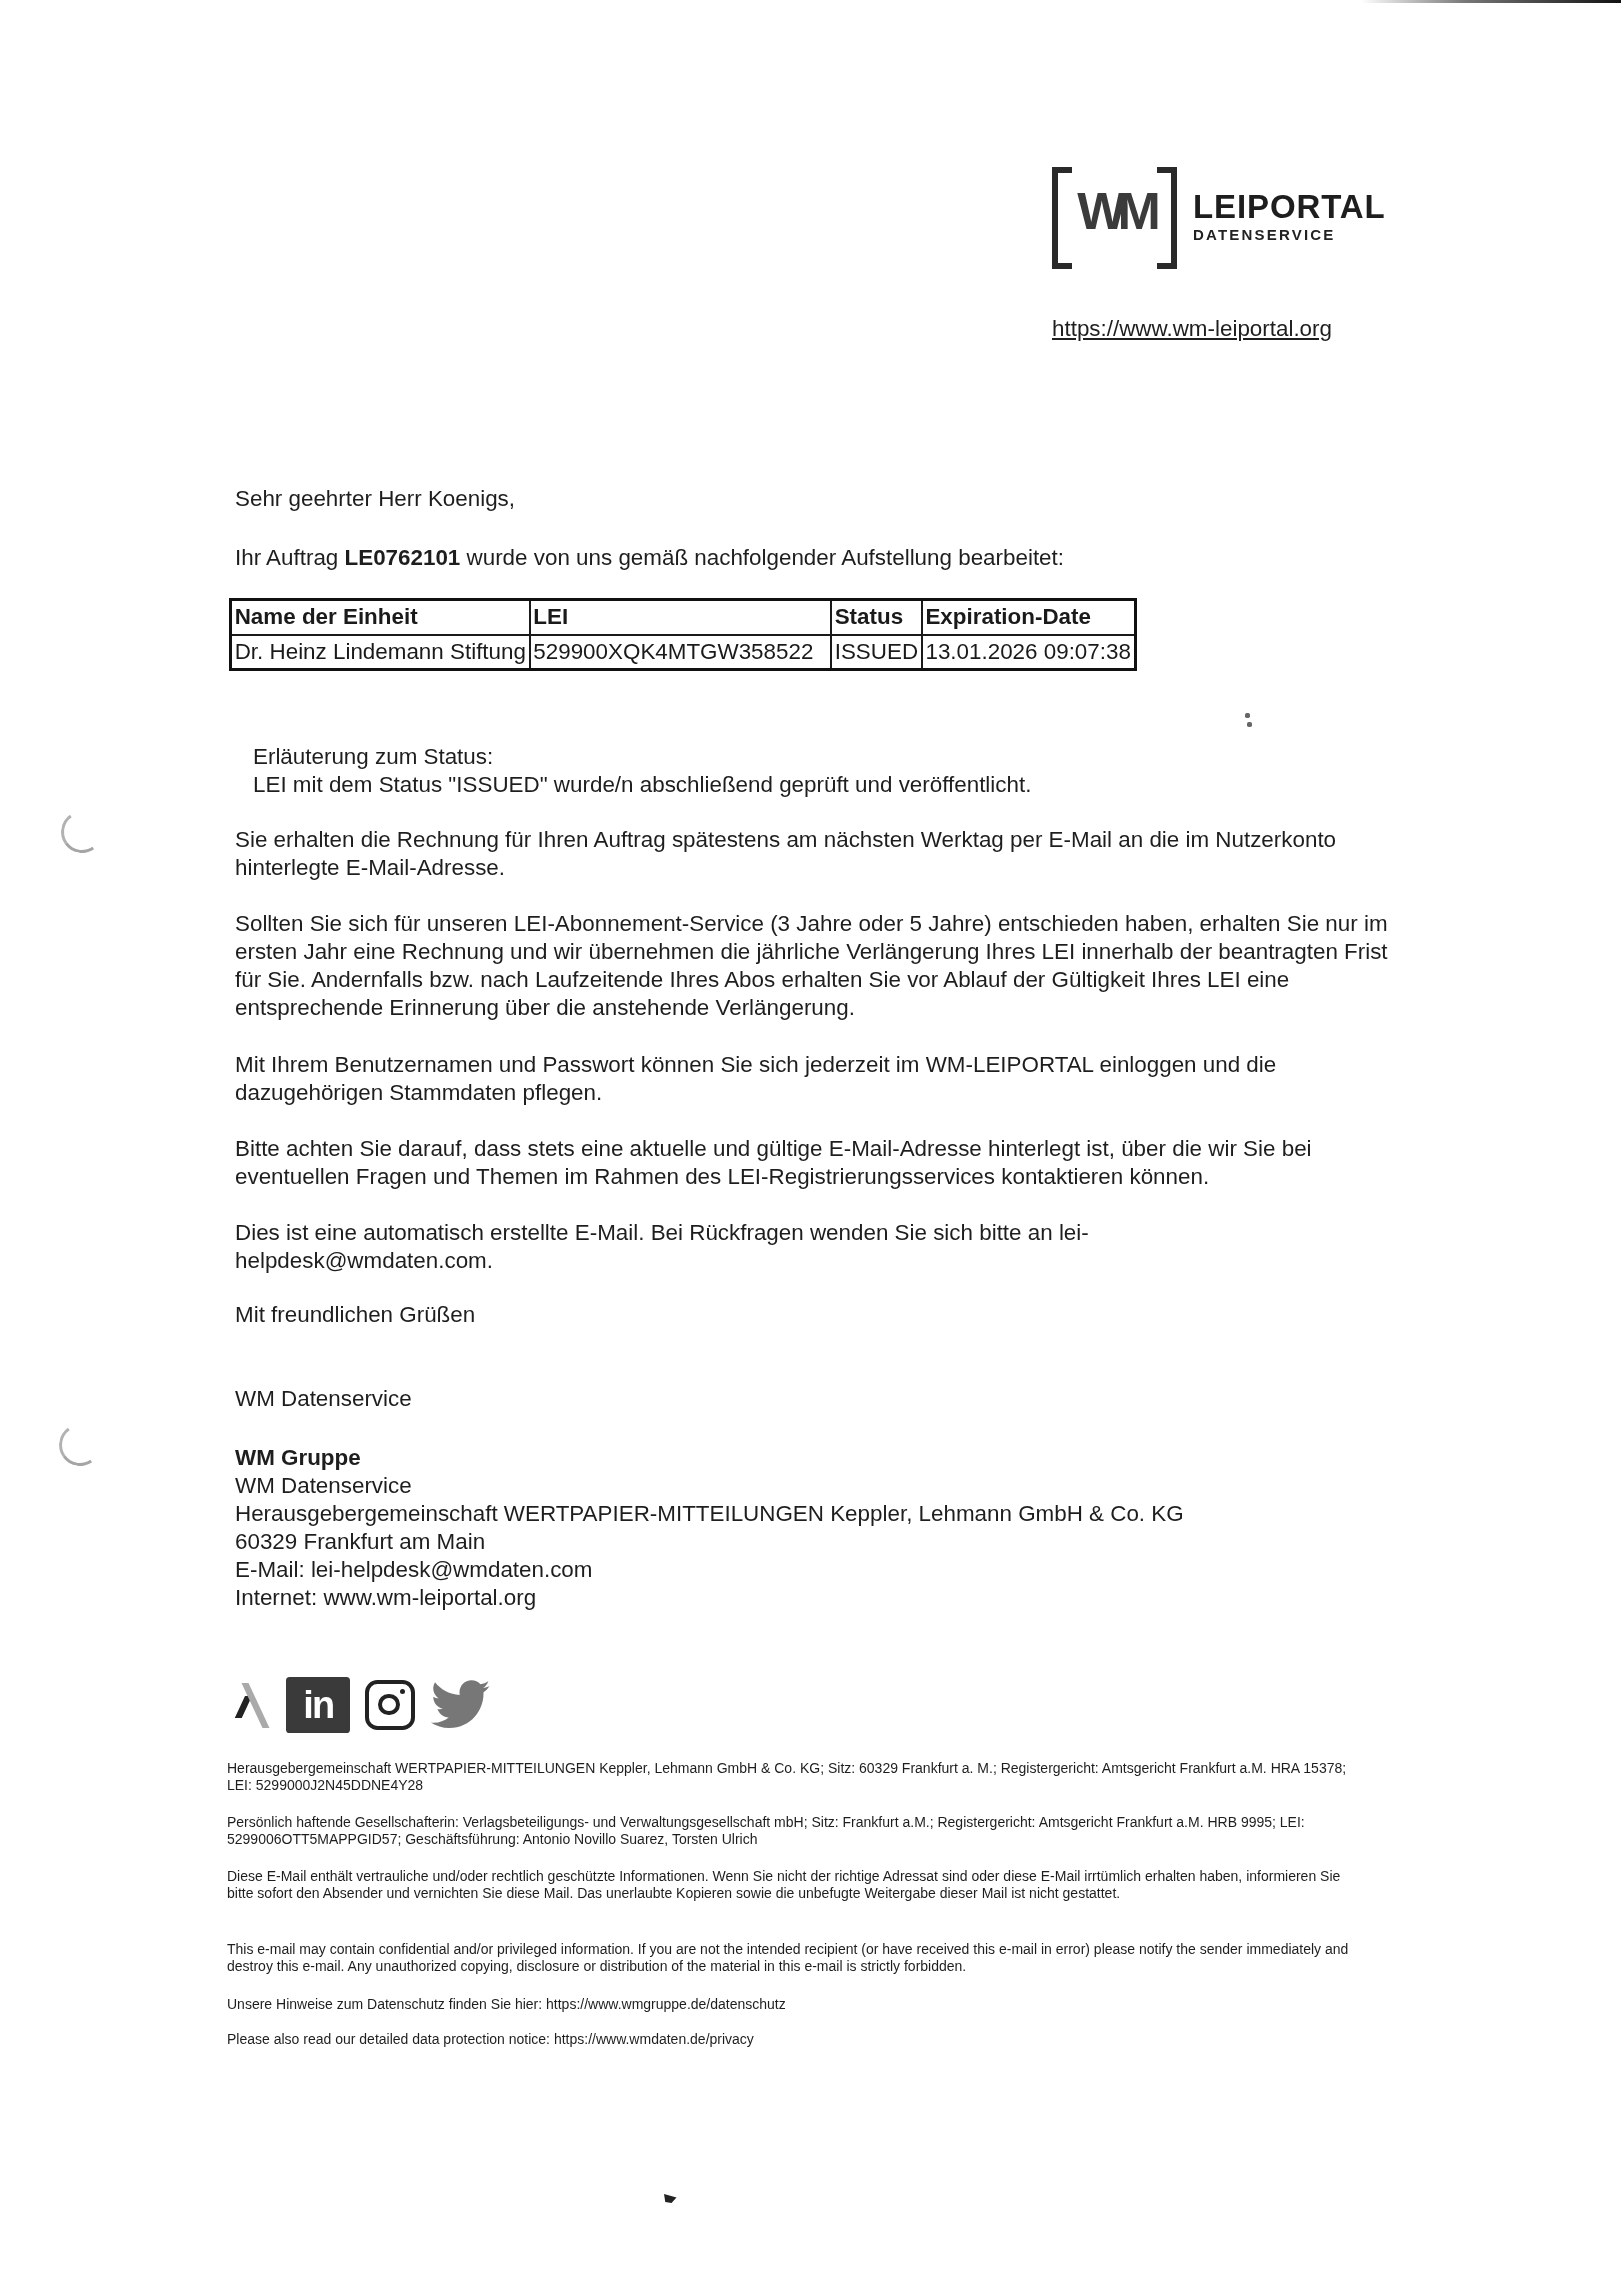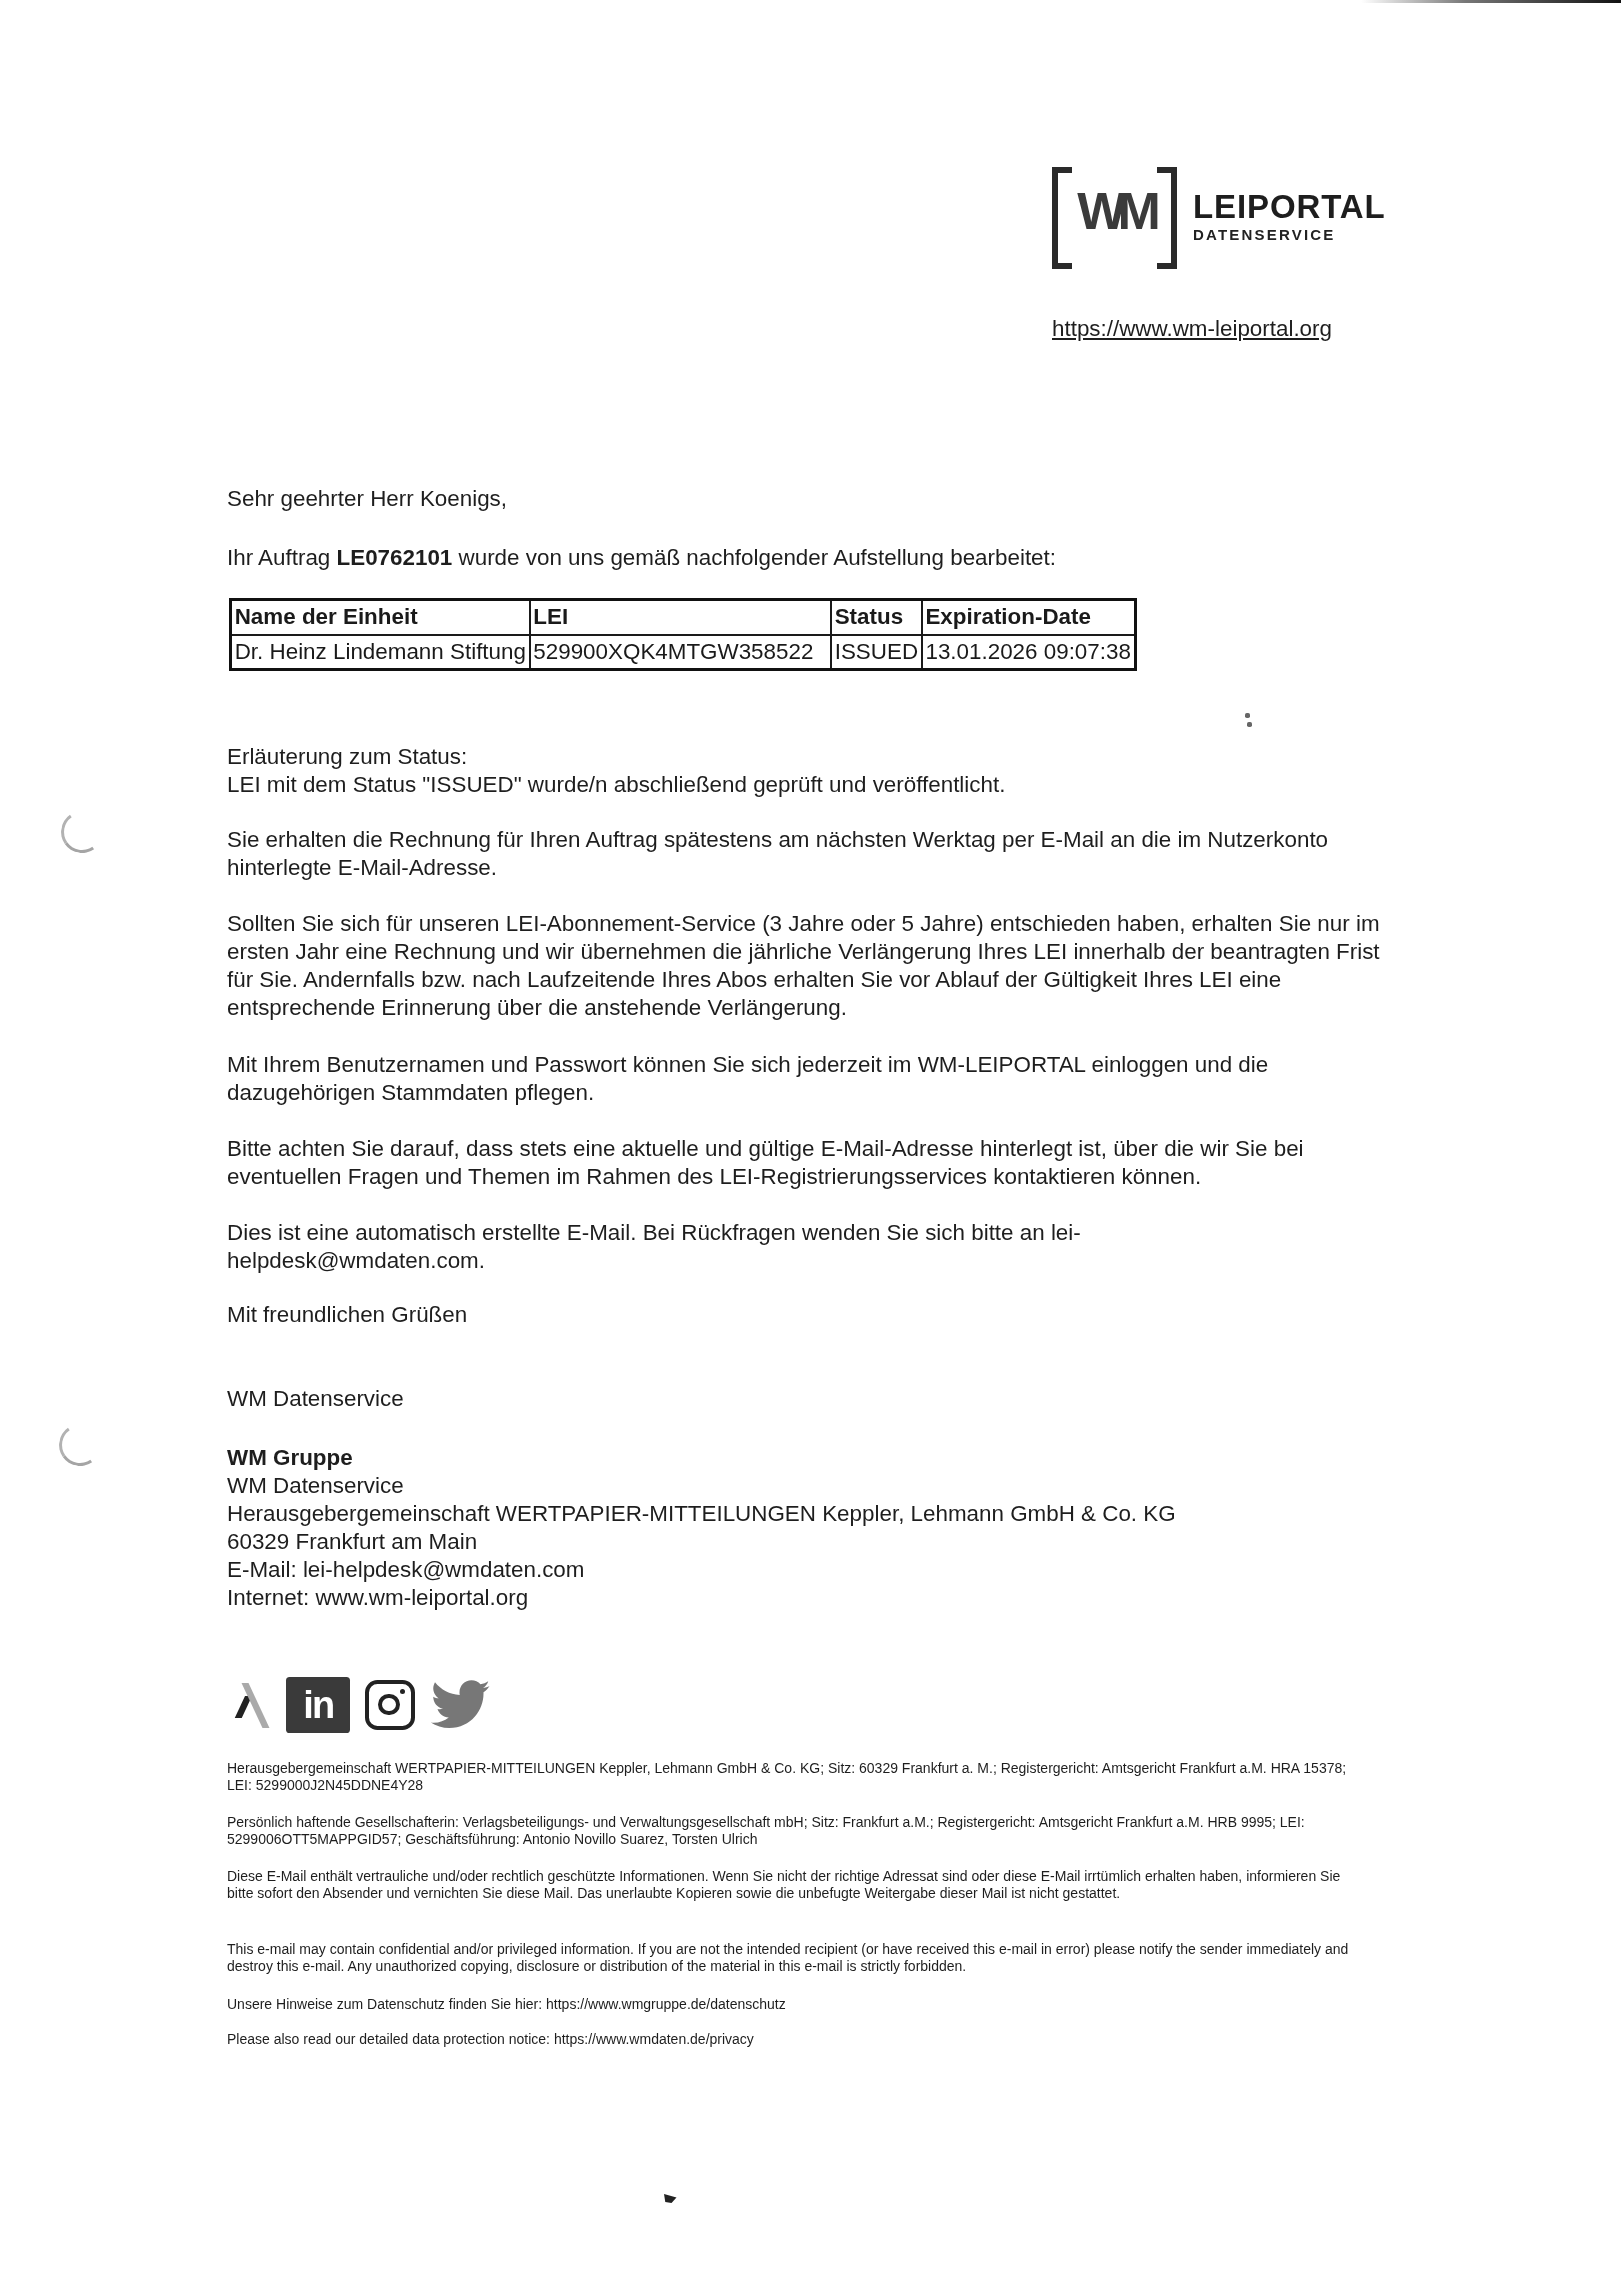--- a/index.html
+++ b/index.html
@@ -29,21 +29,21 @@
   .logo-wm { position: absolute; left: 16px; top: 16px; width: 93px;
     font-family: "Liberation Sans", sans-serif; font-weight: bold; font-size: 52px;
     letter-spacing: -9px; color: #3b3b3b; text-align: center; line-height: 57px; }
   .logo-text { margin-left: 16px; display: flex; flex-direction: column; }
   .logo-title { font-weight: bold; font-size: 33px; letter-spacing: 0.9px; color: #1e1e1e; line-height: 36px; }
   .logo-sub { font-weight: bold; font-size: 15px; letter-spacing: 2.2px; color: #222; line-height: 19.7px; }
 
   .portal-url { left: 1052px; top: 316px; font-size: 22.4px; color: #222; text-decoration: underline; }
 
   
-  .body-text { left: 227px; font-size: 22.4px; line-height: 28px; color: #1e1e1e; }
+  .body-text { left: 235px; font-size: 22.4px; line-height: 28px; color: #1e1e1e; }
   .body-text p { margin: 0; }
   .bold { font-weight: bold; }
   a.link { color: #1e1e1e; }
 
   
   .lei-table { left: 229px; top: 598px; border-collapse: collapse; font-size: 22.4px; color: #1a1a1a; border-radius: 14px; }
   .lei-table th, .lei-table td { border: 2.7px solid #1a1a1a; padding: 1.8px 2.7px; text-align: left; white-space: nowrap; height: 29px; }
   .lei-table th { font-weight: bold; }
   .lei-table { border: 3.6px solid #111; }
 
@@ -105,21 +105,21 @@
   <tbody>
     <tr>
       <td>Dr. Heinz Lindemann Stiftung</td>
       <td>529900XQK4MTGW358522</td>
       <td>ISSUED</td>
       <td>13.01.2026 09:07:38</td>
     </tr>
   </tbody>
 </table>
 
-<div class="abs body-text" style="top:743px;">
+<div class="abs body-text" style="top:743px;margin-left:18px;">
   <p>Erläuterung zum Status:</p>
   <p>LEI mit dem Status "ISSUED" wurde/n abschließend geprüft und veröffentlicht.</p>
 </div>
 
 <div class="abs body-text" style="top:826px; width:1164px;">Sie erhalten die Rechnung für Ihren Auftrag spätestens am nächsten Werktag per E-Mail an die im Nutzerkonto hinterlegte E-Mail-Adresse.</div>
 <div class="abs body-text" style="top:910px; width:1164px;">Sollten Sie sich für unseren LEI-Abonnement-Service (3 Jahre oder 5 Jahre) entschieden haben, erhalten Sie nur im ersten Jahr eine Rechnung und wir übernehmen die jährliche Verlängerung Ihres LEI innerhalb der beantragten Frist für Sie. Andernfalls bzw. nach Laufzeitende Ihres Abos erhalten Sie vor Ablauf der Gültigkeit Ihres LEI eine entsprechende Erinnerung über die anstehende Verlängerung.</div>
 <div class="abs body-text" style="top:1051px; width:1164px;">Mit Ihrem Benutzernamen und Passwort können Sie sich jederzeit im WM-LEIPORTAL einloggen und die dazugehörigen Stammdaten pflegen.</div>
 <div class="abs body-text" style="top:1135px; width:1164px;">Bitte achten Sie darauf, dass stets eine aktuelle und gültige E-Mail-Adresse hinterlegt ist, über die wir Sie bei eventuellen Fragen und Themen im Rahmen des LEI-Registrierungsservices kontaktieren können.</div>
 
 <div class="abs body-text" style="top:1219px; width:949px;">

